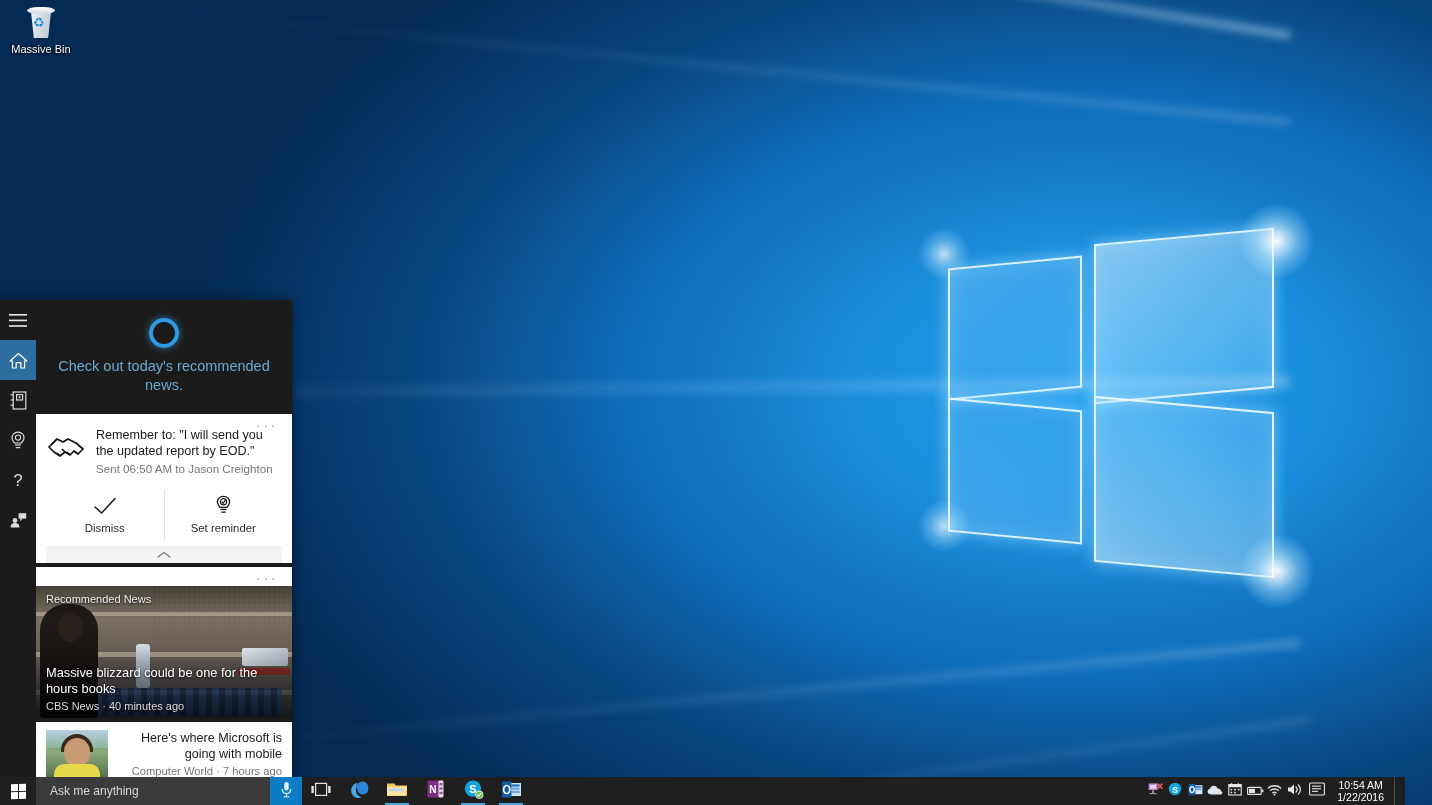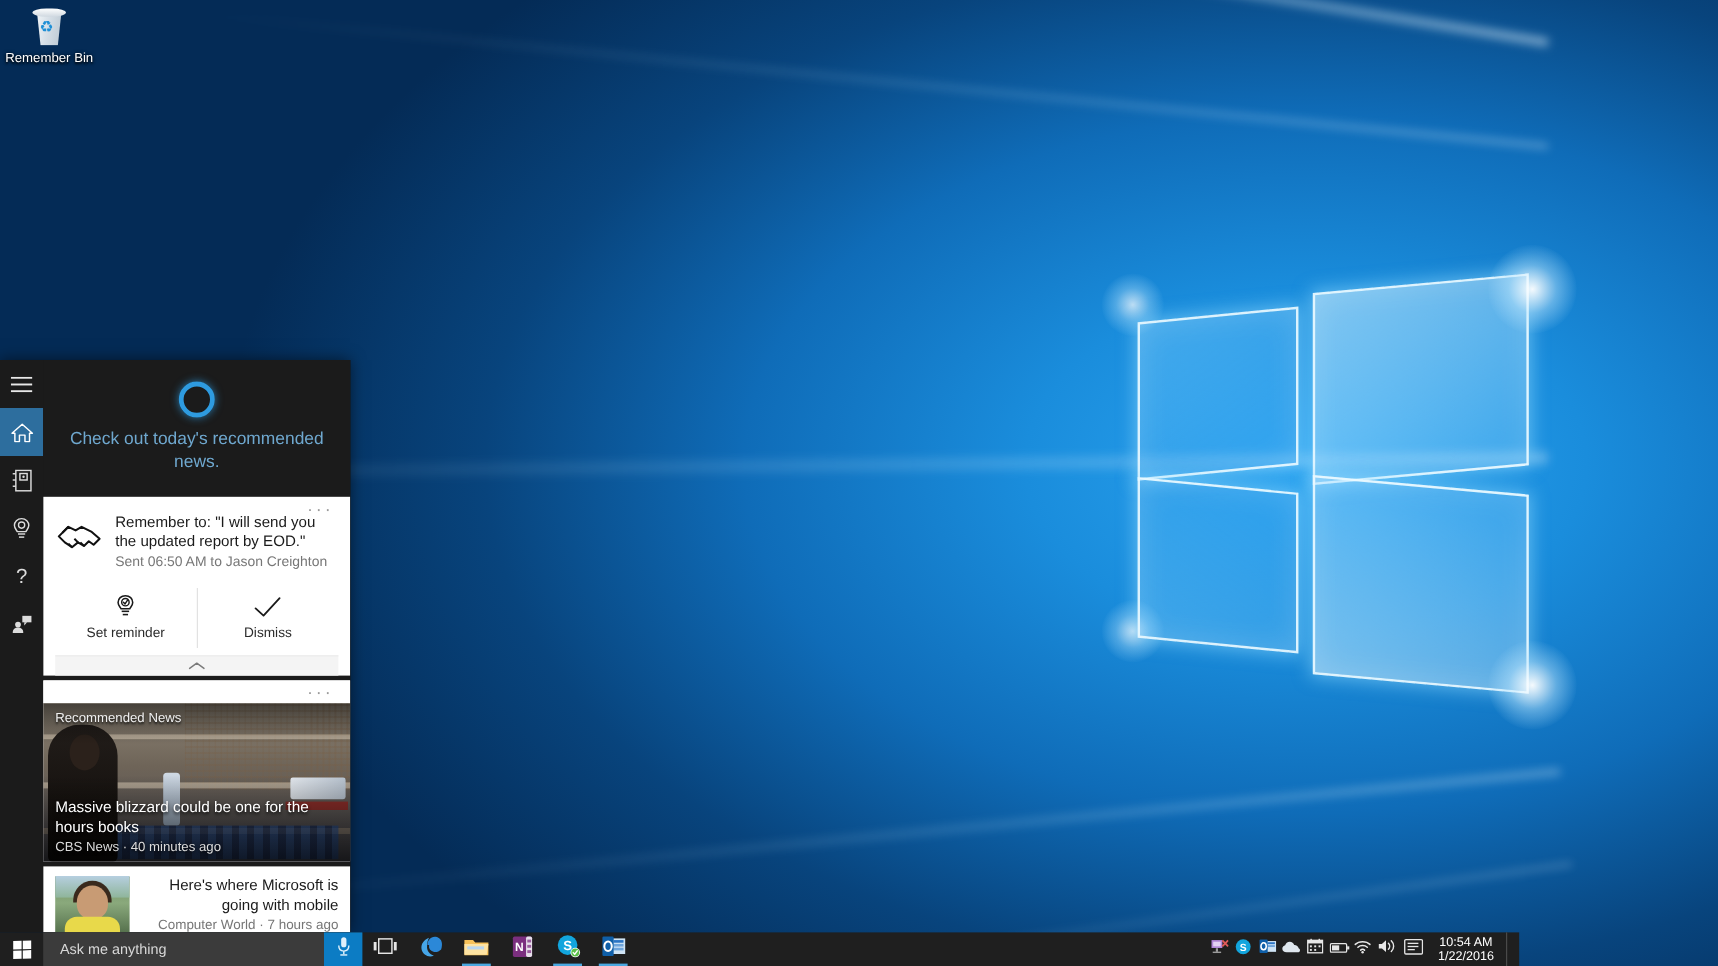--- a/index.html
+++ b/index.html
@@ -244,21 +244,21 @@
         border-radius:16px 16px 0 0; background:#3a2a1d; }
   #news-card-2 .thumb .shirt { position:absolute; left:8px; bottom:0; width:46px; height:16px;
         border-radius:10px 10px 0 0; background:#e8d94a; }
   #news-card-2 .n2-body { flex:1; min-width:0;text-align:right; }
   #news-card-2 .n2-title { font-size: 12.6px; color:#1a1a1a; line-height: 16px; }
   #news-card-2 .n2-meta { font-size: 11.2px; color:#767676; margin-top: 3px; }
 
   
   #taskbar {
     position: absolute; left: 0; bottom: 0;
-    width: 1266px; height: 28px;
+    width: 1405px; height: 28px;
     background: #1f1f1f;
     display: flex; align-items: center;
   }
   #start-button {
     width: 36px; height: 28px; flex: 0 0 36px;
     display: flex; align-items: center; justify-content: center;
     cursor: pointer;
   }
   #start-button .winlogo {
     width: 15px; height: 15px;
@@ -326,21 +326,21 @@
   <div class="glow" id="g1"></div>
   <div class="glow" id="g2"></div>
 </div>
 
 <div id="recycle-bin">
   <div class="bin-art">
     <div class="bin-body"></div>
     <div class="bin-lid"></div>
     <div class="bin-rec">♻</div>
   </div>
-  <div class="label">Remember Bin</div>
+  <div class="label">Massive Bin</div>
 </div>
 
 <div id="cortana-panel">
 
   <div id="cortana-rail">
 
     <div class="rail-btn">
       <span>
         <svg width="18" height="13" viewBox="0 0 18 13">
           <rect x="0" y="0" width="18" height="1.6" fill="#e8e8e8"></rect>
@@ -424,38 +424,38 @@
         </span>
         <div class="reminder-body">
           <div class="reminder-title">Remember to: "I will send you the updated report by EOD."</div>
           <div class="reminder-sub">Sent 06:50 AM to Jason Creighton</div>
         </div>
       </div>
 
       <div class="reminder-actions">
         <div class="action-btn">
           <div class="act-ico">
+            <svg width="24" height="20" viewBox="0 0 24 20">
+              <path d="M2 11 L8.6 17 L22 2.5" fill="none" stroke="#1a1a1a" stroke-width="1.5" stroke-linecap="round" stroke-linejoin="round"></path>
+            </svg>
+          </div>
+          <div class="act-lbl">Dismiss</div>
+        </div>
+
+        <div class="action-btn">
+          <div class="act-ico">
             <svg width="17" height="22" viewBox="0 0 17 22">
               <path d="M8.5 1.4 C4.9 1.4 2.4 3.9 2.4 7 C2.4 9.4 4.1 10.8 4.9 12.3 L12.1 12.3 C12.9 10.8 14.6 9.4 14.6 7 C14.6 3.9 12.1 1.4 8.5 1.4 Z" fill="none" stroke="#1a1a1a" stroke-width="1.3"></path>
               <rect x="5.4" y="13.8" width="6.2" height="1.3" fill="#1a1a1a"></rect>
               <rect x="6.3" y="16.5" width="4.4" height="1.3" fill="#1a1a1a"></rect>
               <circle cx="8.5" cy="6.8" r="3.1" fill="none" stroke="#1a1a1a" stroke-width="1.2"></circle>
               <path d="M6.9 6.9 L8.2 8.3 L10.3 5.1" fill="none" stroke="#1a1a1a" stroke-width="1.2" stroke-linecap="round" stroke-linejoin="round"></path>
             </svg>
           </div>
           <div class="act-lbl">Set reminder</div>
-        </div>
-
-        <div class="action-btn">
-          <div class="act-ico">
-            <svg width="24" height="20" viewBox="0 0 24 20">
-              <path d="M2 11 L8.6 17 L22 2.5" fill="none" stroke="#1a1a1a" stroke-width="1.5" stroke-linecap="round" stroke-linejoin="round"></path>
-            </svg>
-          </div>
-          <div class="act-lbl">Dismiss</div>
         </div>
       </div>
 
       <div id="reminder-expander">
         <span>
           <svg width="16" height="8" viewBox="0 0 16 8">
             <path d="M2 6 L8 1.6 L14 6" fill="none" stroke="#7a7a7a" stroke-width="1.2" stroke-linecap="round" stroke-linejoin="round"></path>
           </svg>
         </span>
       </div>

